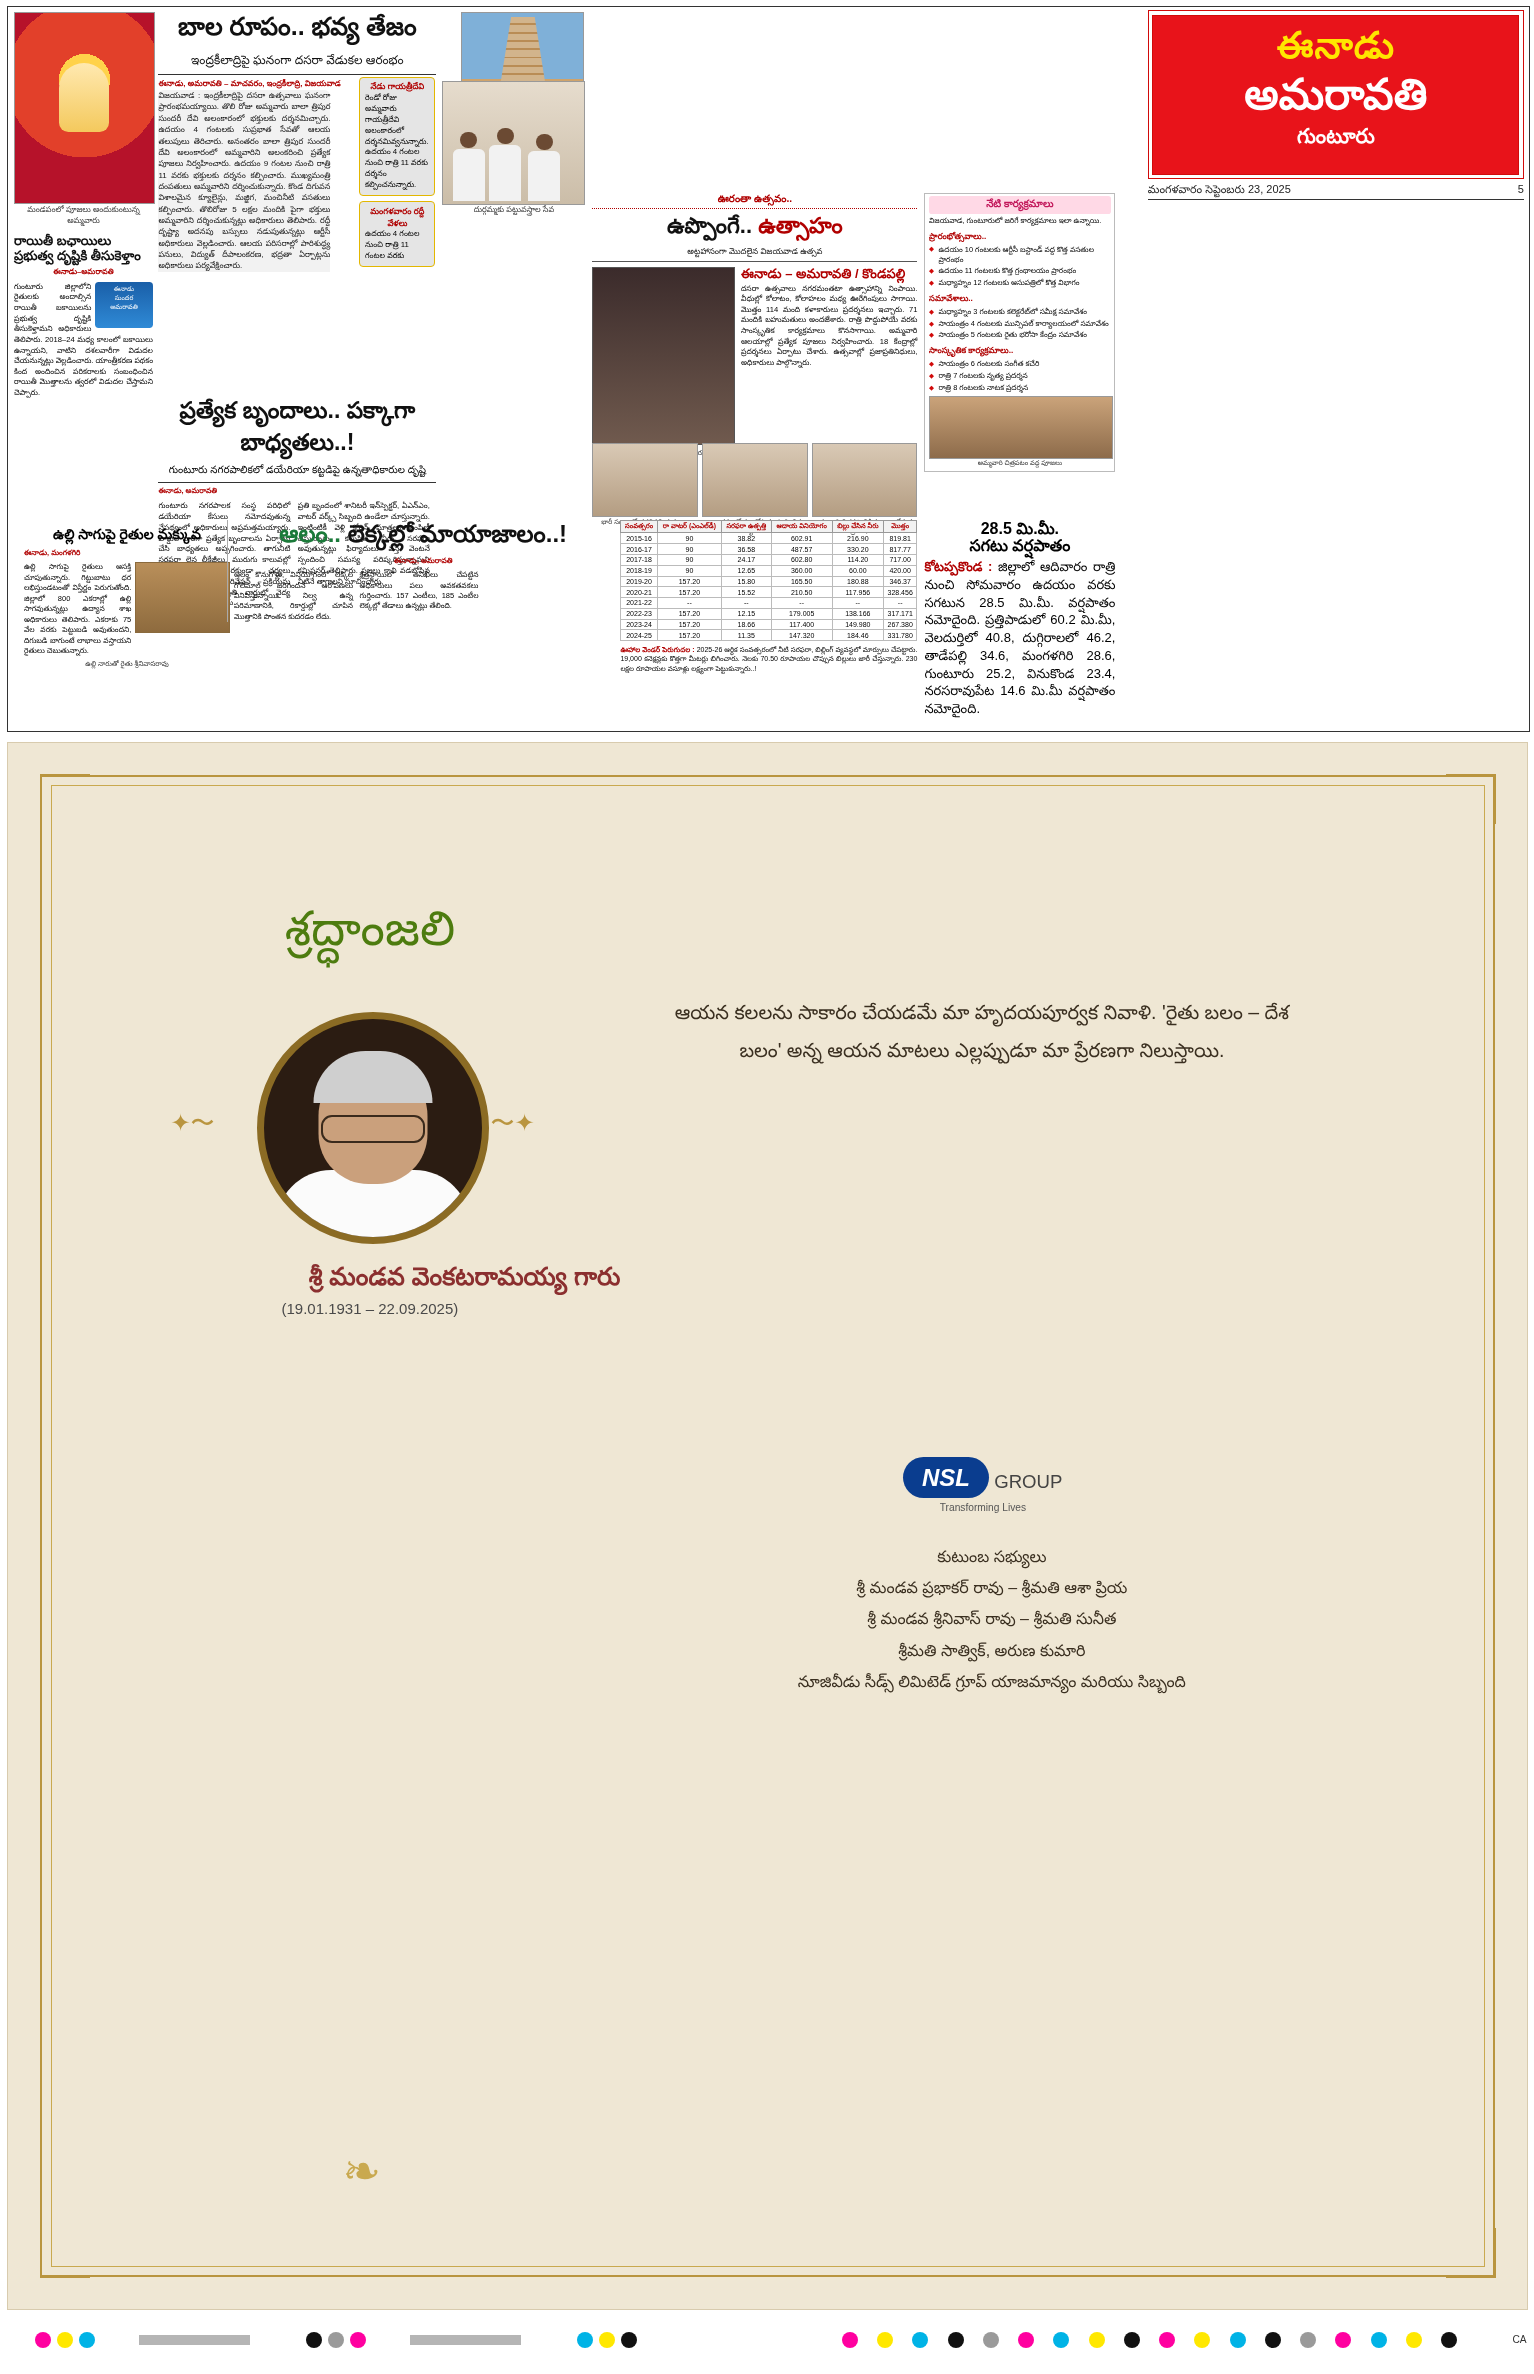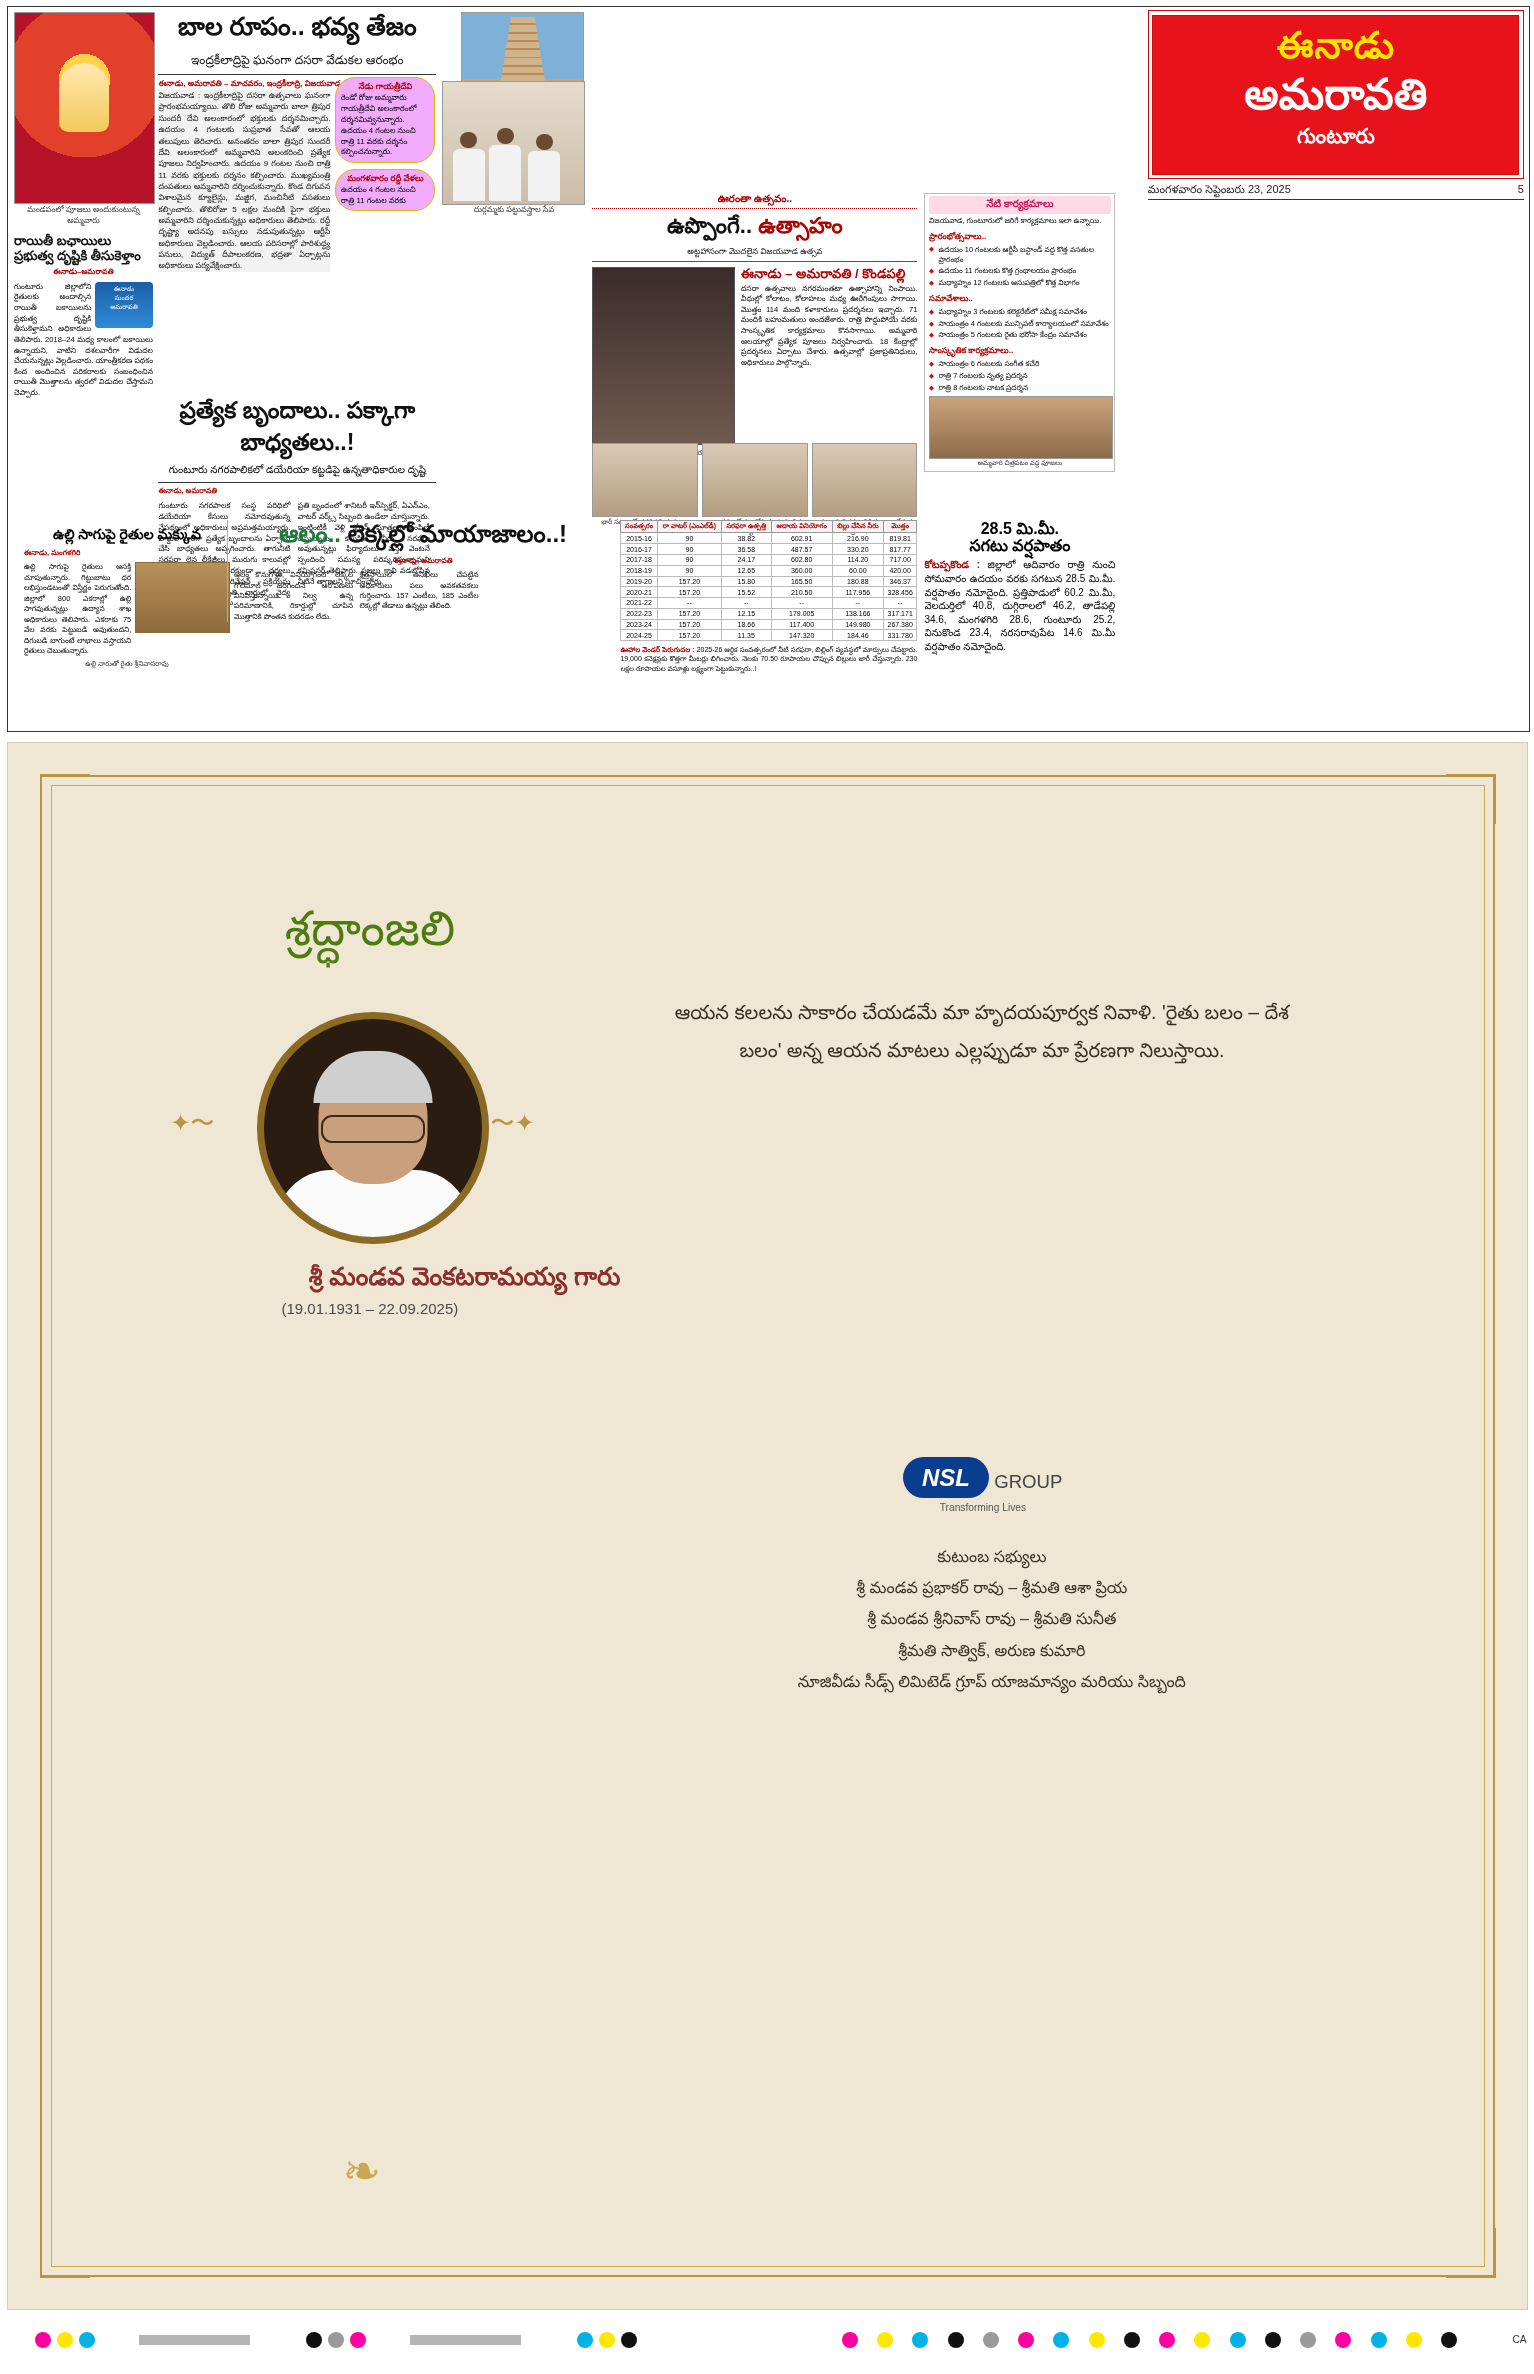--- a/index.html
+++ b/index.html
@@ -33,21 +33,21 @@
 
   #cap2{position:absolute;left:436px;top:198px;width:139px;font-size:8px;color:#333;text-align:center;}
 
   
   #lead{position:absolute;left:150px;top:5.6px;width:278px;}
   #lead h1{margin:0;font-size:25px;color:#111;text-align:center;font-weight:bold;}
   #lead .sub{margin-top:5.6px;font-size:12px;text-align:center;color:#111;border-bottom:0.9px solid #333;padding-bottom:4.6px;}
   #lead .byline{font-size:8px;margin-top:3.7px;color:#b00000;font-weight:bold;}
   #lead .body{font-size:8px;line-height:1.42;text-align:justify;color:#111;}
   #leadbox{position:absolute;left:327px;top:70px;width:100px;font-size:7.8px;line-height:1.4;}
-  .ylbox{background:#f0abfc;border:0.9px solid #e3b700;border-radius:20px;padding:3.7px 4.6px;margin-bottom:5.6px;}
+  .ylbox{background:#e5e5e5;border:0.9px solid #e3b700;border-radius:4px;padding:3.7px 4.6px;margin-bottom:5.6px;margin-left:24px;}
   .ylbox .t{color:#b00000;font-weight:bold;font-size:8.3px;text-align:center;display:block;}
 
   
   #hl2{position:absolute;left:150px;top:390px;width:278px;}
   #hl2 h2{margin:0;font-size:23px;color:#111;text-align:center;font-weight:bold;}
   #hl2 .sub{font-size:10.2px;text-align:center;margin-top:3.7px;border-bottom:0.9px solid #333;padding-bottom:3.7px;}
   #hl2 .cols{display:flex;gap:7.4px;margin-top:4.6px;}
   #hl2 .col{width:132px;font-size:7.7px;line-height:1.4;text-align:justify;}
 
   
@@ -94,21 +94,21 @@
   #prog ul{margin:1.9px 0 0 0;padding-left:9.3px;}
   #prog li{font-size:7.4px;line-height:1.35;list-style:none;position:relative;margin-bottom:1.9px;}
   #prog li:before{content:"◆";color:#d10a0a;position:absolute;left:-9.3px;font-size:6.5px;top:0.9px;}
   #prog p{font-size:7.4px;margin:1.9px 0;line-height:1.35;}
   #progpic{margin-top:3.7px;width:100%;height:61px;background:linear-gradient(#caa37a,#8d6b4a);border:0.9px solid #999;}
   #progcap{font-size:6.7px;text-align:center;color:#333;}
 
   
   #rain{position:absolute;left:916px;top:513px;width:191px;}
   #rain h3{margin:0;font-size:16px;text-align:center;font-weight:bold;line-height:1.1;}
-  #rain p{font-size:10px;line-height:1.36;text-align:justify;margin:3.7px 0 0;}
+  #rain p{font-size:13px;line-height:1.36;text-align:justify;margin:3.7px 0 0;}
   #rain .lead{color:#b00000;font-weight:bold;}
 
   
   #stats{position:absolute;left:612px;top:513px;width:297px;}
   #stats table{border-collapse:collapse;width:100%;font-size:7px;}
   #stats th{background:#f2f2f2;border:0.9px solid #999;padding:1.9px;color:#b00000;font-weight:bold;font-size:6.7px;line-height:1.2;}
   #stats td{border:0.9px solid #bbb;padding:1.4px 1.9px;text-align:center;}
   #stats .note{font-size:7px;line-height:1.35;text-align:justify;margin-top:3.7px;}
   #stats .note b{color:#b00000;}
 

